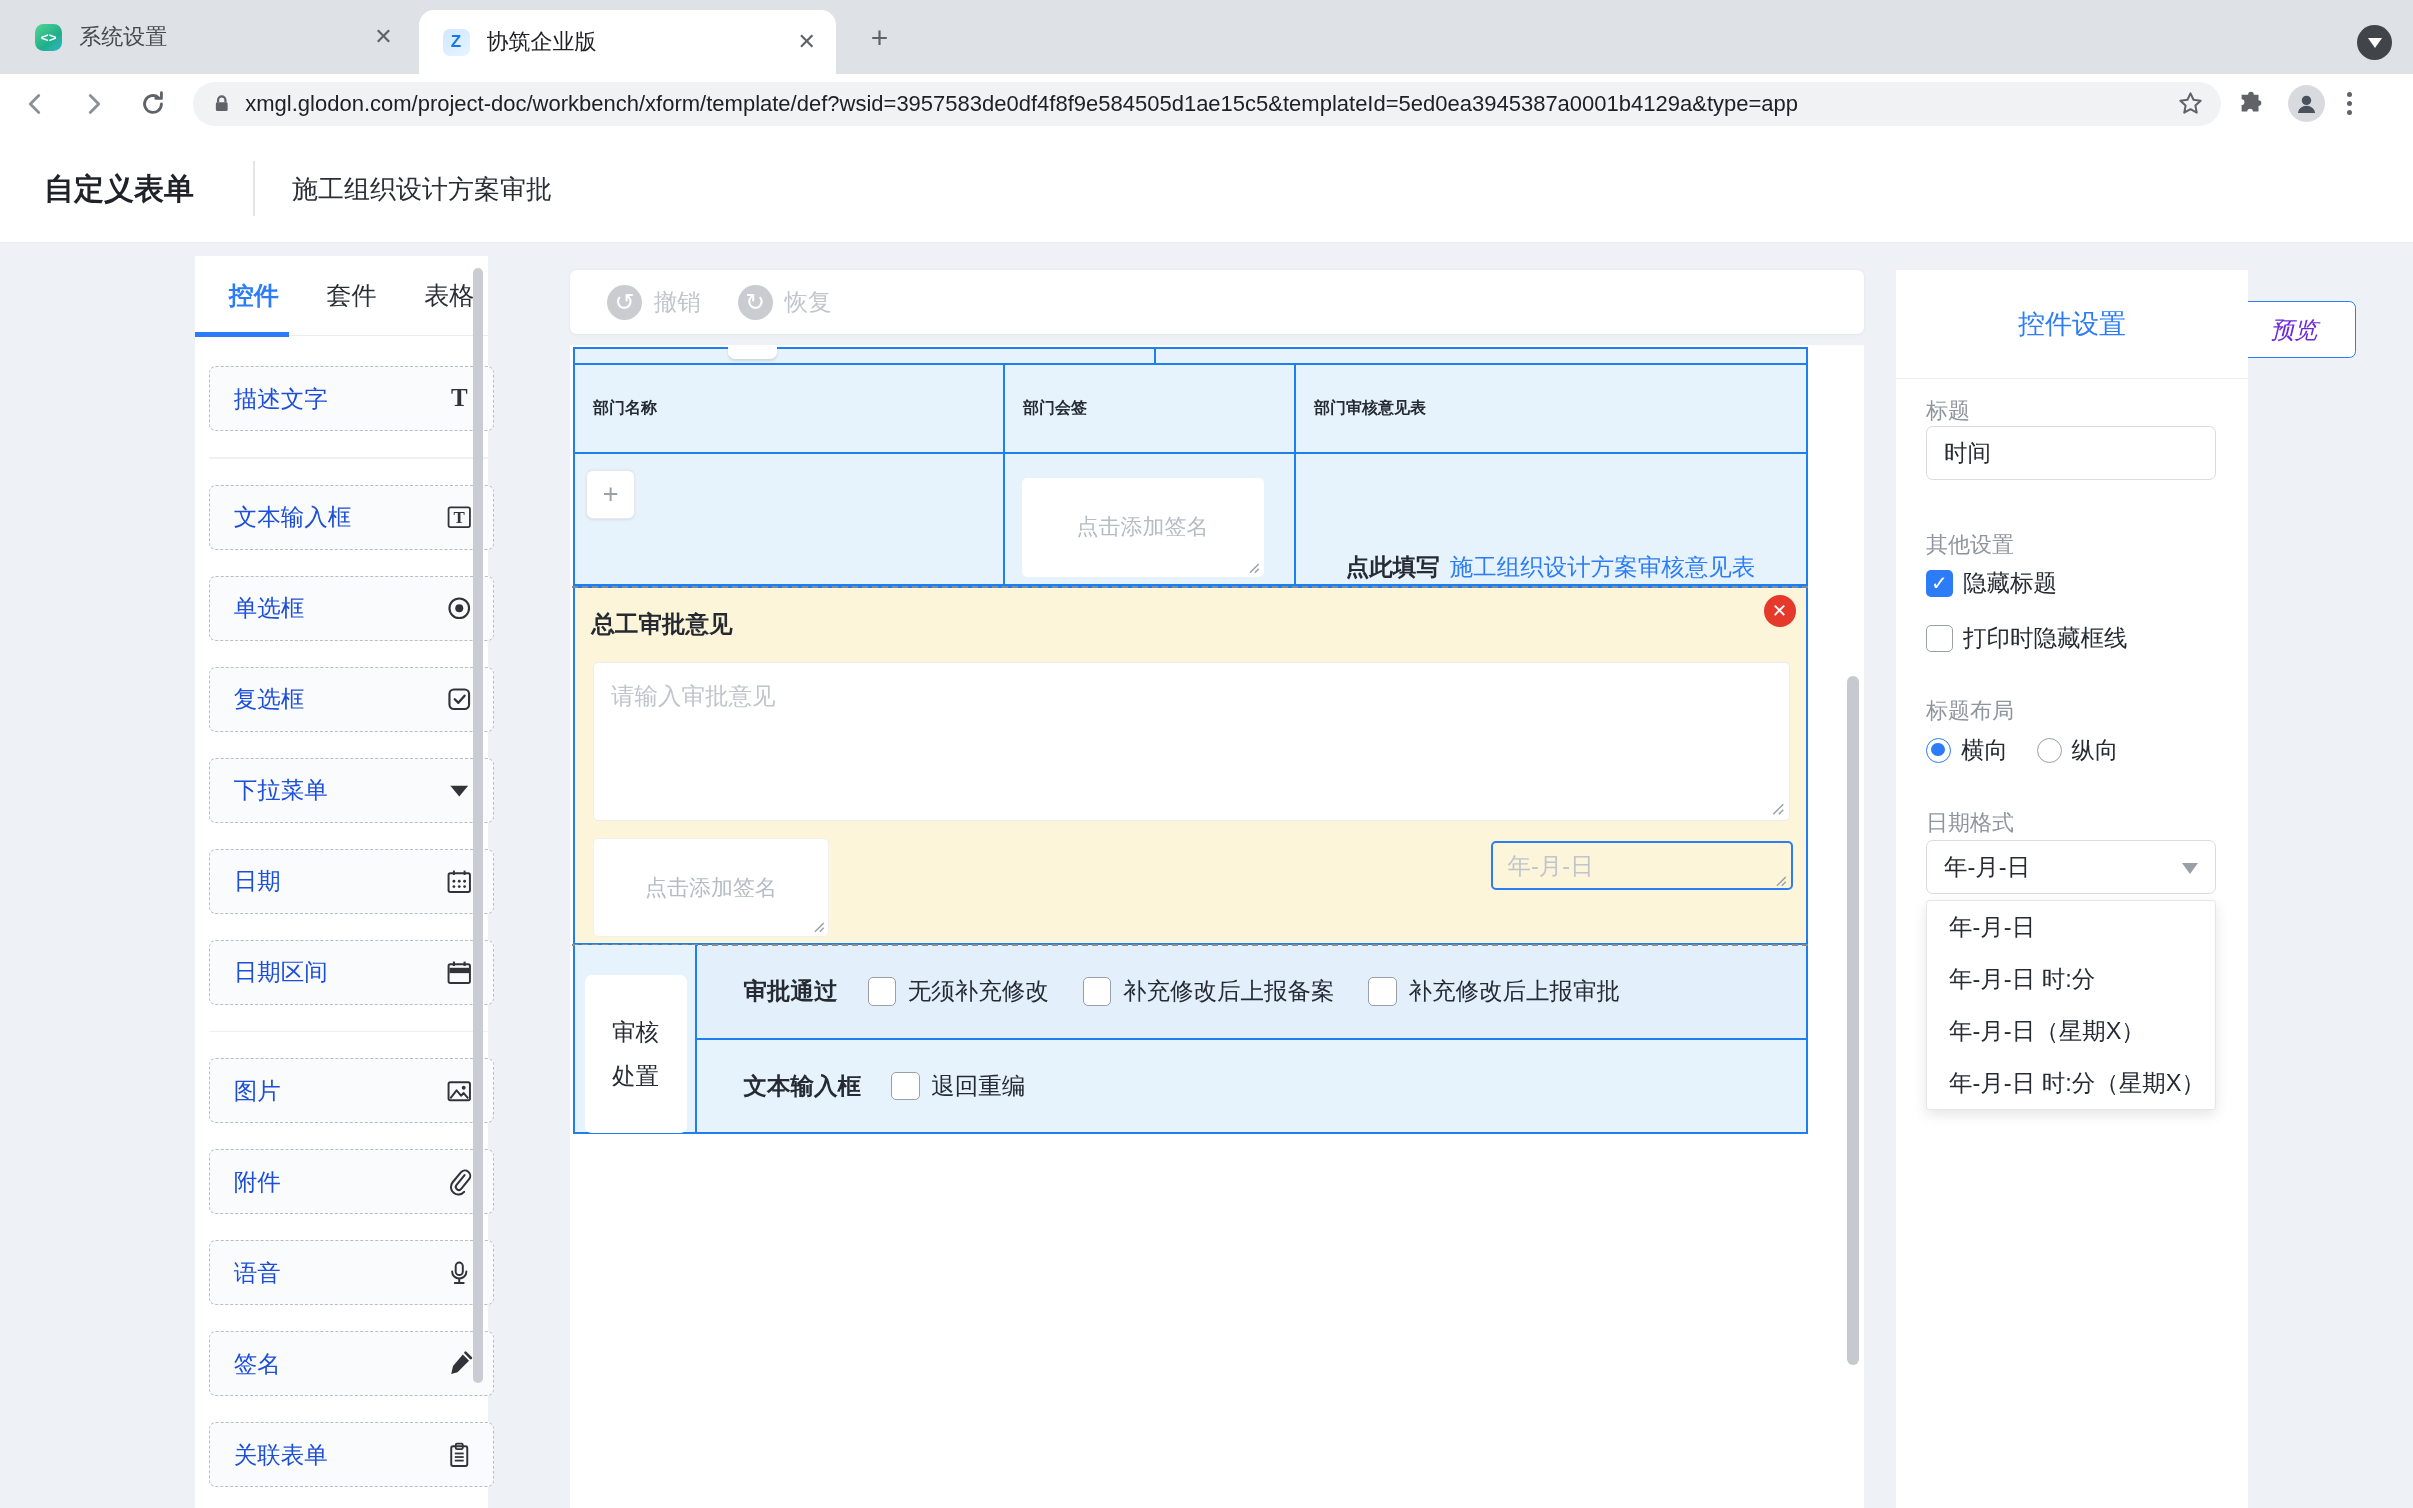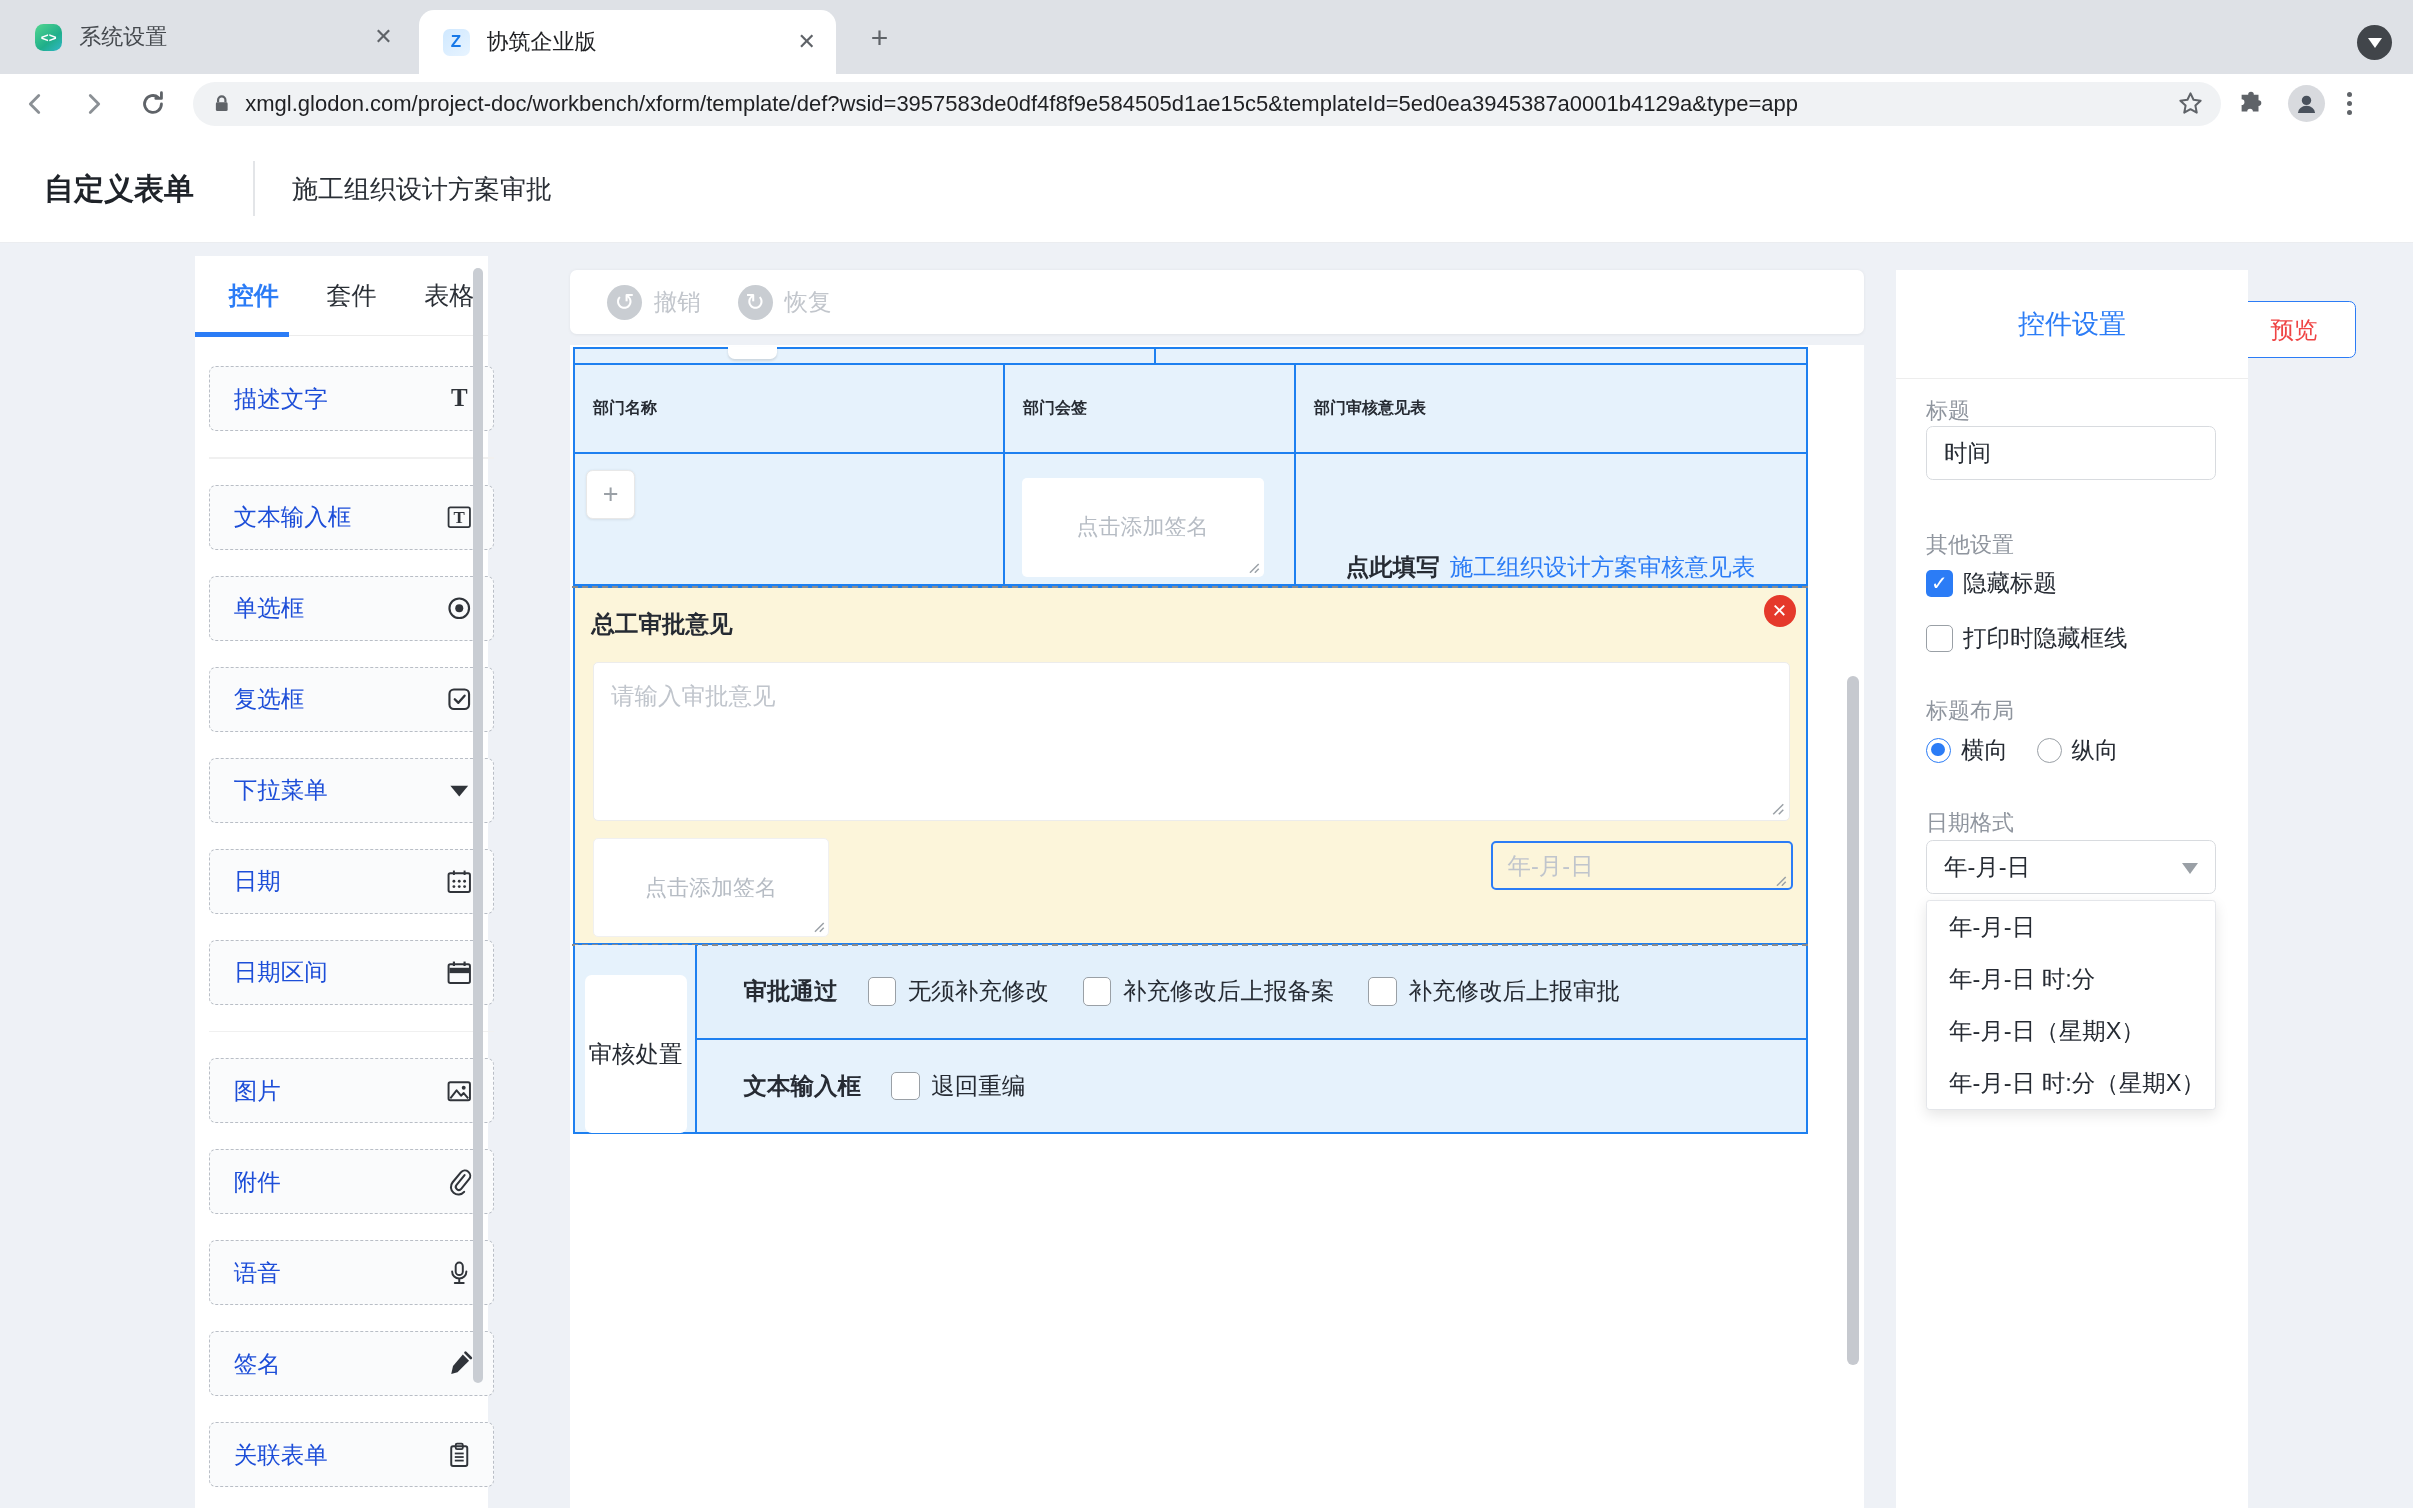--- a/index.html
+++ b/index.html
@@ -32,21 +32,21 @@
   .dots { display:flex; flex-direction:column; gap:4.2px; margin:0 0 0 22px; }
   .dots i { width:5px; height:5px; border-radius:50%; background:#5f6368; }
 
   
   .appheader { position:absolute; left:0; top:132px; width:2413px; height:111px; background:#fff; border-bottom:1.7px solid #ebedf0; }
   .app-title { position:absolute; left:44px; top:37px; font-size:30px; font-weight:bold; color:#1f2329; }
   .hdr-divider { position:absolute; left:253px; top:28.5px; width:1.7px; height:55px; background:#e3e5e8; }
   .form-title { position:absolute; left:292px; top:40px; font-size:26px; color:#2a2f36; }
   .btn { position:absolute; top:169px; width:124px; height:57px; border-radius:6.7px; font-size:23.5px; display:flex; align-items:center; justify-content:center; cursor:pointer; }
   .btn-save { left:2088px; background:#2b7cf6; color:#fff; }
-  .btn-preview { left:2232px; background:#fff; color:#ef4444; border:1.7px solid #2b7cf6; }
+  .btn-preview { left:2232px; background:#fff; color:#6d28d9; border:1.7px solid #2b7cf6;font-style:italic; }
 
   
   .sidebar { position:absolute; left:195px; top:256px; width:293px; height:1252px; background:#fff; }
   .side-tabs { position:relative; height:80px; border-bottom:1.7px solid #ececec; display:flex; align-items:center; }
   .side-tab { font-size:25px; color:#2a2f36; margin-left:20px; width:80px; text-align:center; cursor:pointer; }
   .side-tab.active { color:#2b7cf6; font-weight:600; }
   .side-underline { position:absolute; left:0; bottom:-1.7px; width:94px; height:5px; background:#2b7cf6; }
   .ctrl-list { padding:30px 0 0 14.2px; }
   .ctrl-item { width:285px; height:65px; border:1.7px dashed #b9bec6; border-radius:6.7px; background:#fafbfc; display:flex; align-items:center; margin-bottom:26px; cursor:grab; }
   .ctrl-item span.lbl { font-size:23.5px; color:#1d4ed8; margin-left:23.5px; flex:1 1 auto; }
@@ -90,21 +90,21 @@
   .ysec-title { position:absolute; left:17px; top:20px; font-size:23.5px; font-weight:600; color:#262b33; }
   .ytext { position:absolute; left:18.4px; top:74px; width:1197px; height:159px; background:#fff; border:0.8px solid #ececec; border-radius:5px; font-size:23.5px; color:#c0c5cc; padding:17px; cursor:text; }
   .ytext .rsz { position:absolute; right:5px; bottom:5px; }
   .ysig { left:18.4px; top:250px; width:236px; height:99px; border:0.8px solid #f0f0f0; }
   .ydate { position:absolute; left:916px; top:253px; width:302px; height:49px; border:2.5px solid #2b7cf6; border-radius:5px; display:flex; align-items:center; font-size:23.5px; color:#c0c5cc; padding-left:15px; cursor:text; }
   .ydate .rsz { position:absolute; right:3.4px; bottom:1.7px; }
   .ysec-close { position:absolute; right:10px; top:6.7px; width:32px; height:32px; border-radius:50%; background:#e5392b; color:#fff; font-size:18.4px; font-weight:bold; display:flex; align-items:center; justify-content:center; cursor:pointer; }
 
   .review { display:flex; border:2.5px solid #1e80f0; border-top:none; height:189px; }
   .rv-left { width:122px; border-right:2.5px solid #1e80f0; background:#e6f2fc; position:relative; }
-  .rv-card { position:absolute; left:10px; top:30px; width:102px; height:158px; background:#fff; border-radius:6.7px; display:flex; flex-direction:row; align-items:center; justify-content:center; font-size:23.5px; color:#262b33; line-height:44px; }
+  .rv-card { position:absolute; left:10px; top:30px; width:102px; height:158px; background:#fff; border-radius:6.7px; display:flex; flex-direction:column; align-items:center; justify-content:center; font-size:23.5px; color:#262b33; line-height:44px; }
   .rv-right { flex:1 1 auto; display:flex; flex-direction:column; }
   .rv-row { flex:1 1 auto; background:#e6f2fc; display:flex; align-items:center; padding-left:47px; }
   .rv-row.first { border-bottom:2.5px solid #1e80f0; background:#e3f0fb; }
   .rv-lbl { font-size:23.5px; font-weight:600; color:#262b33; margin-right:30px; }
   .cbx { width:28.5px; height:28.5px; background:#fff; border:1.7px solid #9aa0a6; border-radius:5px; margin-right:11.7px; flex:0 0 auto; cursor:pointer; }
   .cbx-opt { display:flex; align-items:center; margin-right:34px; font-size:23.5px; color:#262b33; }
 
   
   .rpanel { position:absolute; left:1896px; top:270px; width:352px; height:1239px; background:#fff; }
   .rp-title { height:109px; display:flex; align-items:center; justify-content:center; font-size:27px; color:#2b7cf6; border-bottom:1.7px solid #ededed; }

